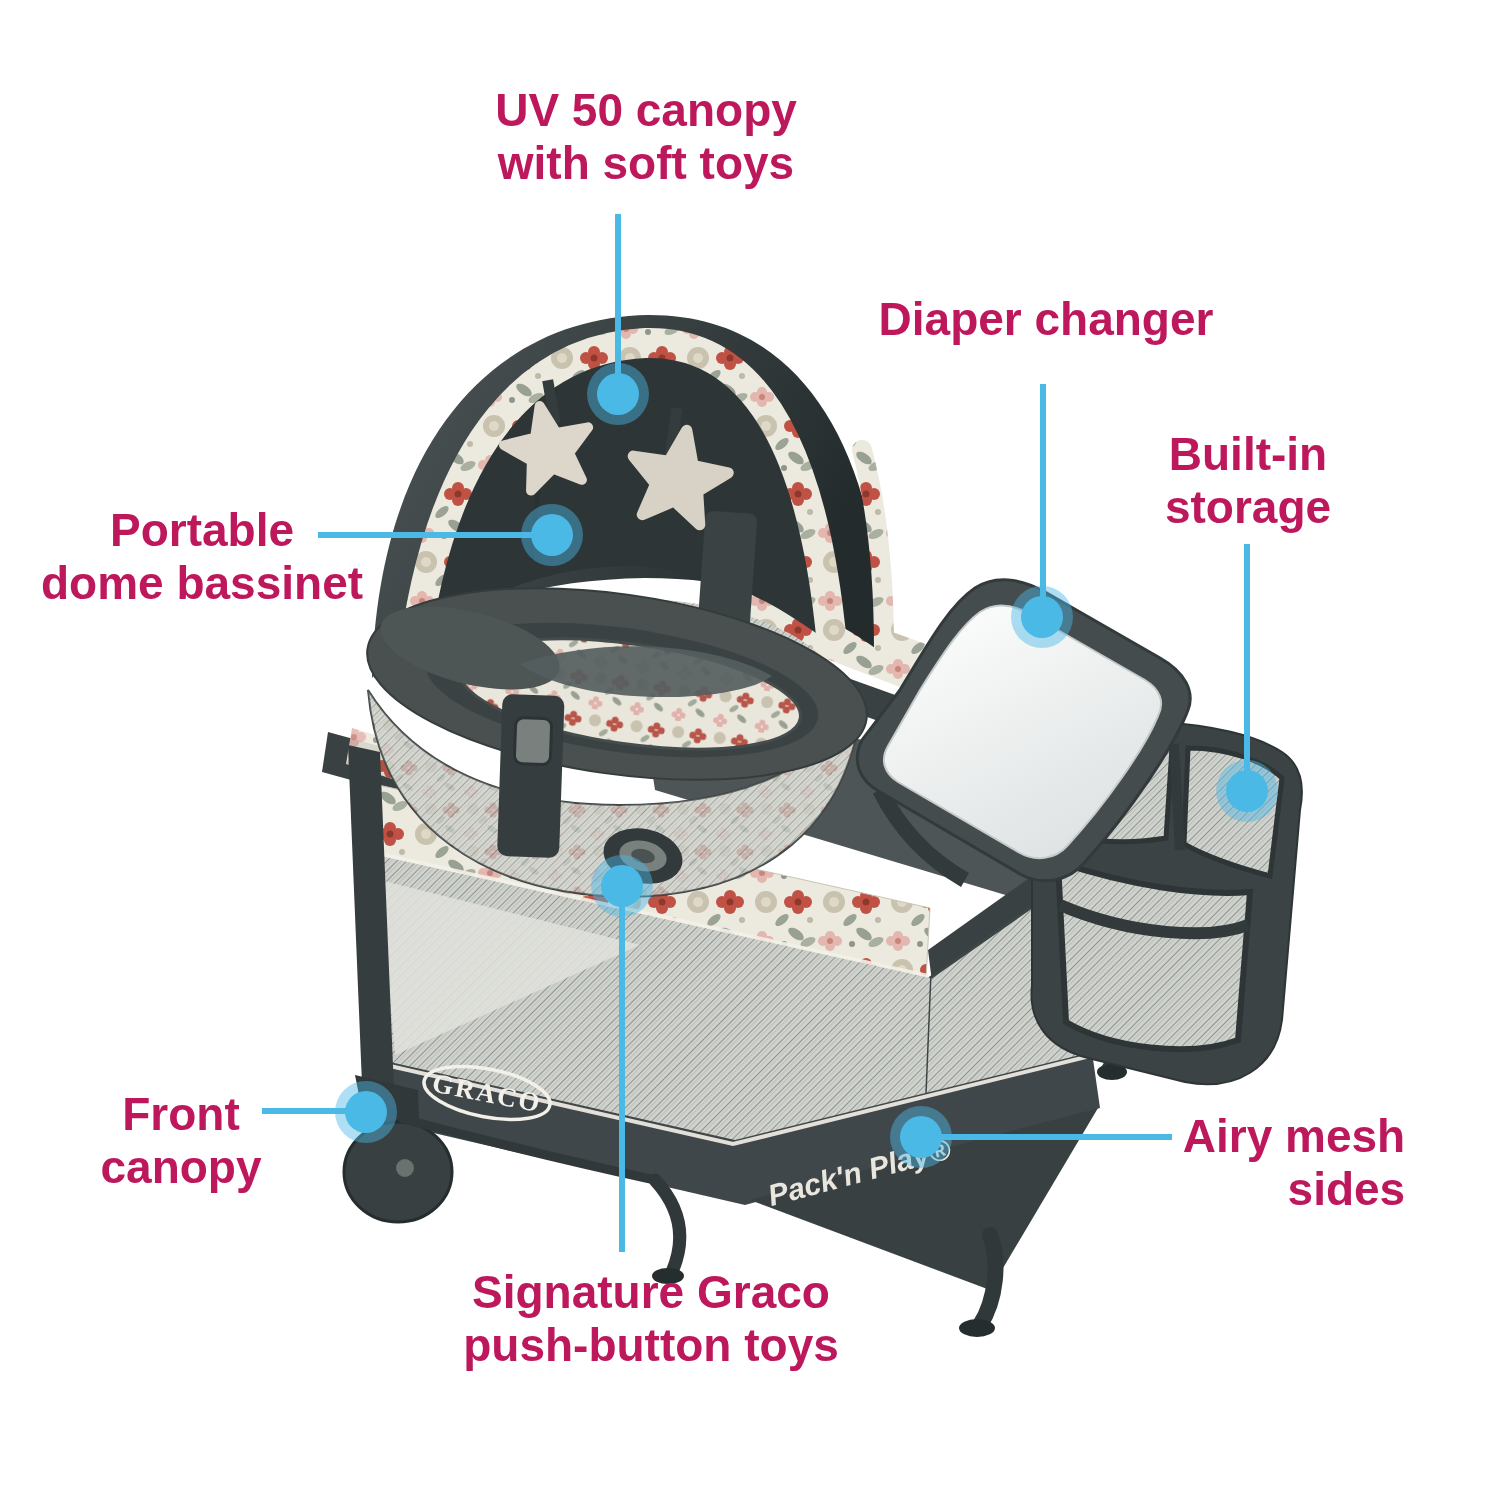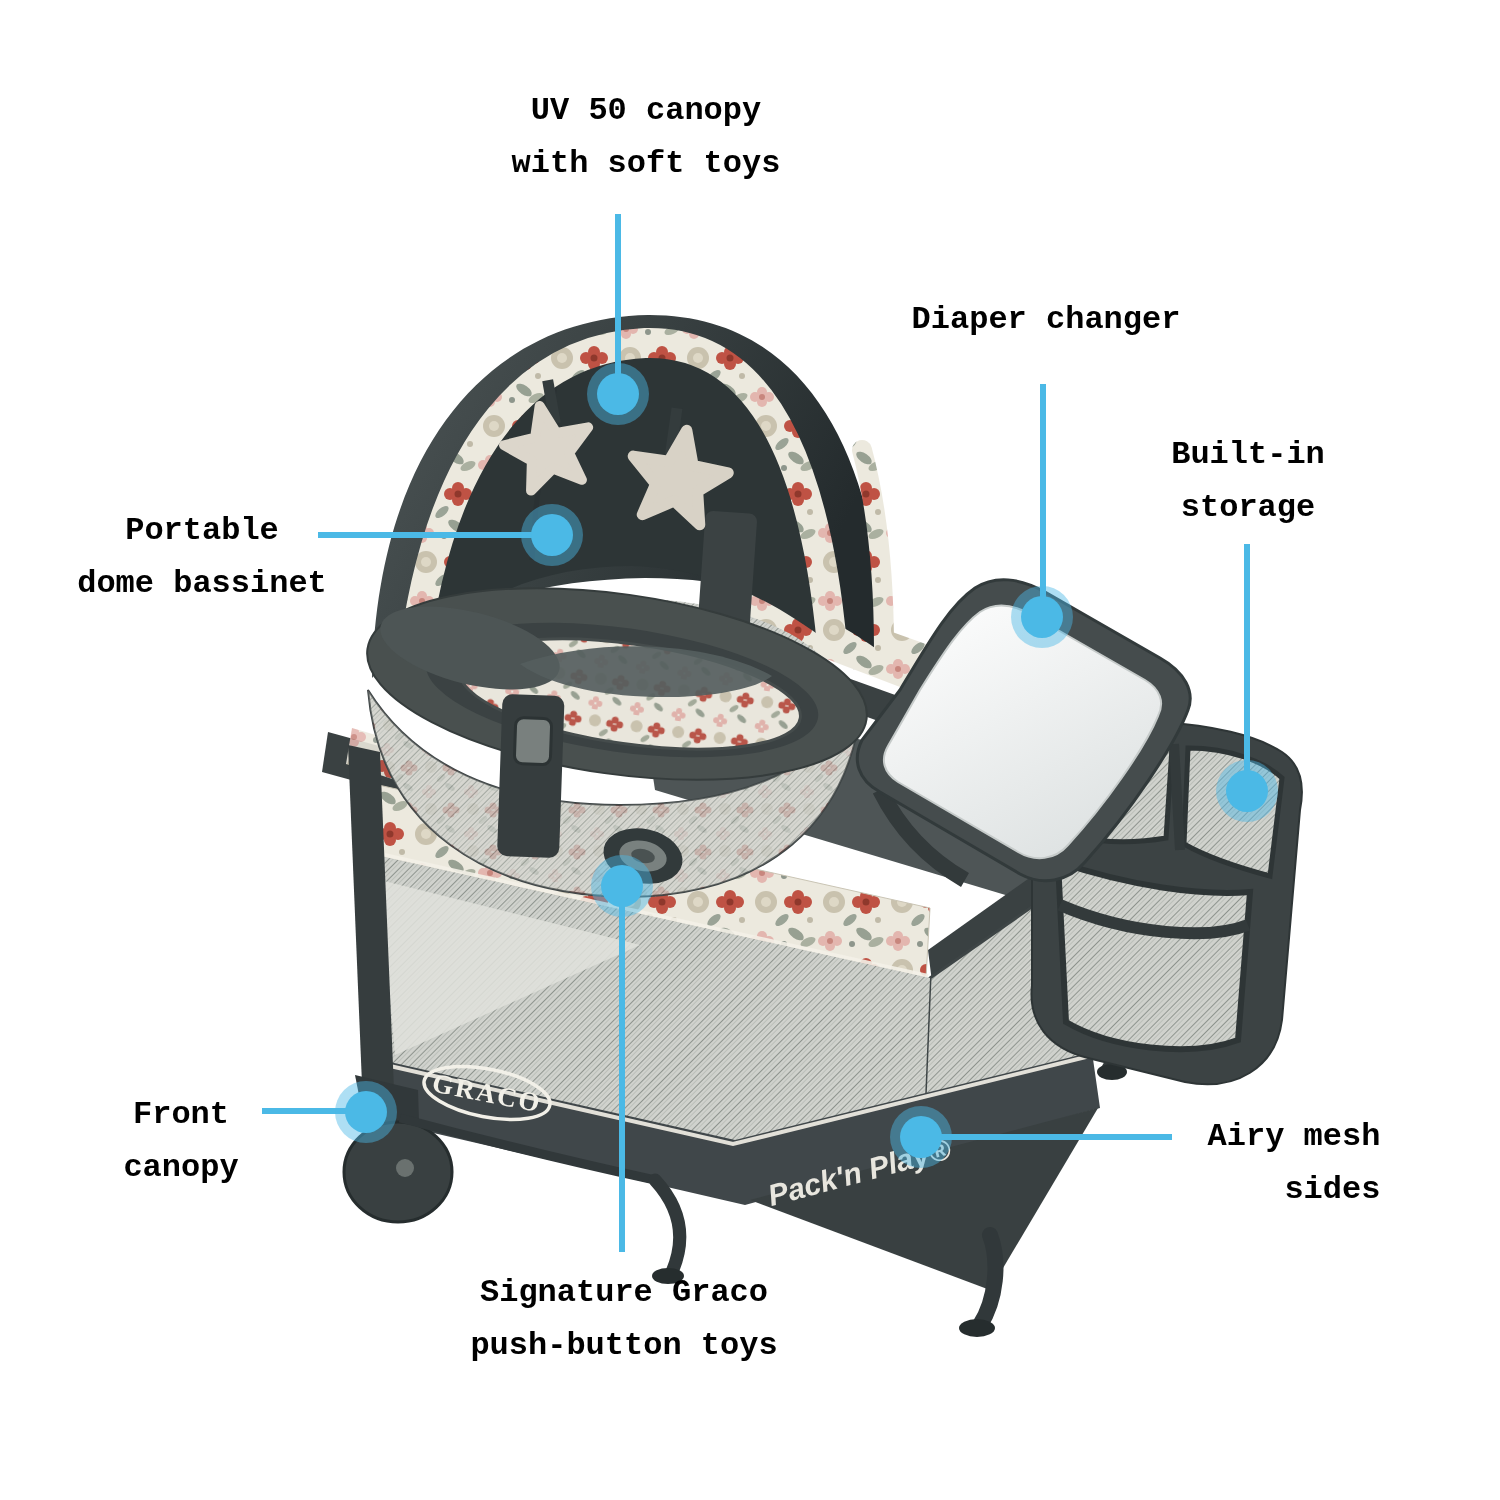--- a/index.html
+++ b/index.html
@@ -1,20 +1,20 @@
 <!DOCTYPE html>
 <html><head>
 <meta charset="utf-8">
 <style>
   html,body{margin:0;padding:0;background:#ffffff;}
   .stage{position:relative;width:1500px;height:1500px;background:#ffffff;overflow:hidden;
          font-family:"Liberation Sans",sans-serif;}
   .stage svg{position:absolute;left:0;top:0;}
   .callout{position:absolute;transform:translateX(-50%);text-align:center;white-space:nowrap;
-           font-weight:700;font-size:32px;line-height:53px;color:#000000;letter-spacing:0px;font-family:Liberation Mono, monospace;}
+           font-weight:700;font-size:46px;line-height:53px;color:#be185d;letter-spacing:0px;}
   .callout .l{display:block;}
 </style>
 </head>
 <body>
 
 <div class="stage">
 
 <svg width="1500" height="1500" viewBox="0 0 1500 1500">
   <defs>
     <pattern id="mesh" width="7" height="7" patternUnits="userSpaceOnUse" patternTransform="rotate(45)">
@@ -232,18 +232,18 @@
     <span class="l">storage</span>
   </div>
   <div class="callout" style="left:181px;top:1088px;">
     <span class="l">Front</span>
     <span class="l">canopy</span>
   </div>
   <div class="callout" style="left:1294px;top:1110px;text-align:right;">
     <span class="l">Airy mesh</span>
     <span class="l">sides</span>
   </div>
-  <div class="callout" style="left:624px;top:1266px;">
+  <div class="callout" style="left:651px;top:1266px;">
     <span class="l">Signature Graco</span>
     <span class="l">push-button toys</span>
   </div>
 
 </div>
 
 </body></html>

